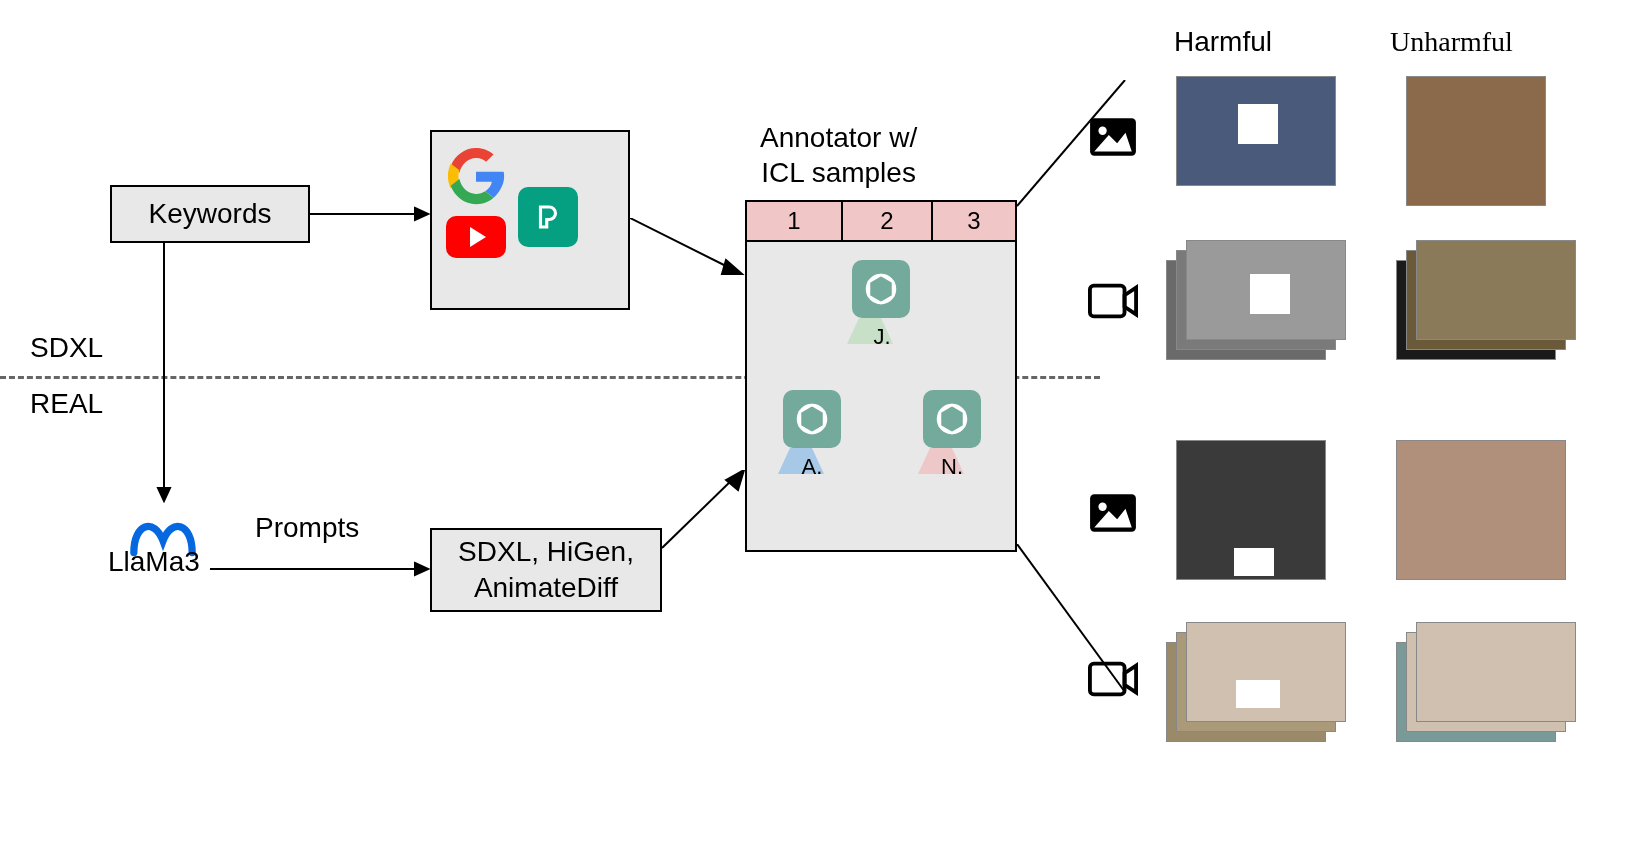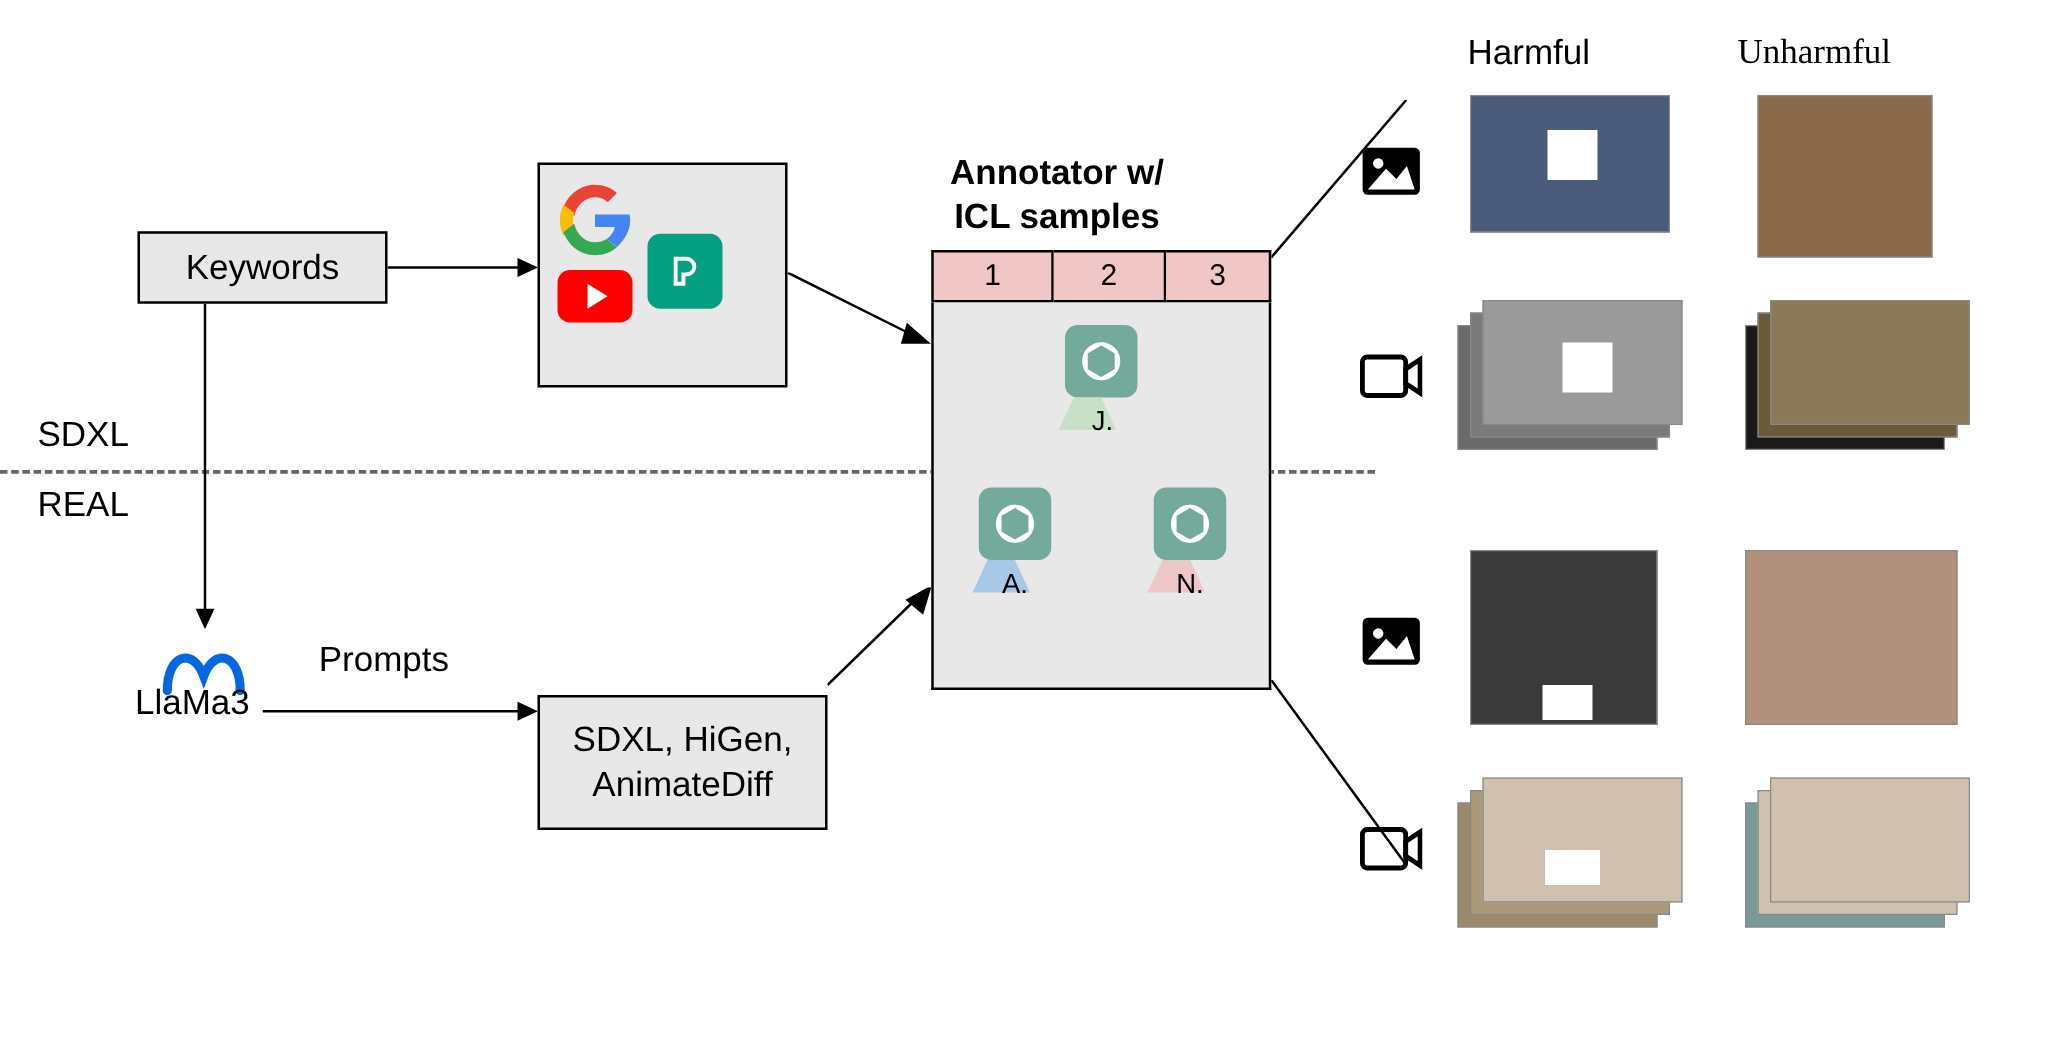--- a/index.html
+++ b/index.html
@@ -158,36 +158,36 @@
   <path d="M4 28 C4 8, 18 4, 24 20 C30 4, 44 8, 44 28" stroke="#0668E1" stroke-width="5" fill="none" stroke-linecap="round"></path>
 </svg>
 <div class="label" style="left:108px; top:546px;">LlaMa3</div>
 
 <svg class="arrow" style="left:210px; top:555px; width:220px; height:30px;">
   <line x1="0" y1="14" x2="205" y2="14"></line>
   <polygon points="205,8 218,14 205,20" fill="#000"></polygon>
 </svg>
 <div class="label" style="left:255px; top:512px;">Prompts</div>
 
-<div class="box" style="left:430px; top:556px; width:232px; height:108px; white-space:pre-line; text-align:center; line-height:1.3;">
+<div class="box" style="left:430px; top:528px; width:232px; height:84px; white-space:pre-line; text-align:center; line-height:1.3;">
   <span>SDXL, HiGen,
 AnimateDiff</span>
 </div>
 
 <svg class="arrow" style="left:630px; top:218px; width:115px; height:70px;">
   <line x1="0" y1="0" x2="100" y2="50"></line>
   <polygon points="96,42 112,56 92,56" fill="#000"></polygon>
 </svg>
 
 <svg class="arrow" style="left:662px; top:470px; width:85px; height:80px;">
   <line x1="0" y1="78" x2="72" y2="8"></line>
   <polygon points="64,10 82,0 76,20" fill="#000"></polygon>
 </svg>
 
-<div class="label" style="left:760px; top:120px; white-space:pre-line; text-align:center; line-height:1.25;font-weight:bold;">Annotator w/
+<div class="label" style="left:760px; top:120px; white-space:pre-line; text-align:center; line-height:1.25;">Annotator w/
 ICL samples</div>
 
 <div style="position:absolute; left:745px; top:200px; width:272px;">
   <div style="display:flex;">
     <div class="header-cell" style="width:98px; height:42px;">1</div>
     <div class="header-cell" style="width:90px; height:42px; border-left:none;">2</div>
     <div class="header-cell" style="width:84px; height:42px; border-left:none;">3</div>
   </div>
   <div style="border:2px solid #000; border-top:none; background:#e8e8e8; height:310px; position:relative;">
 

